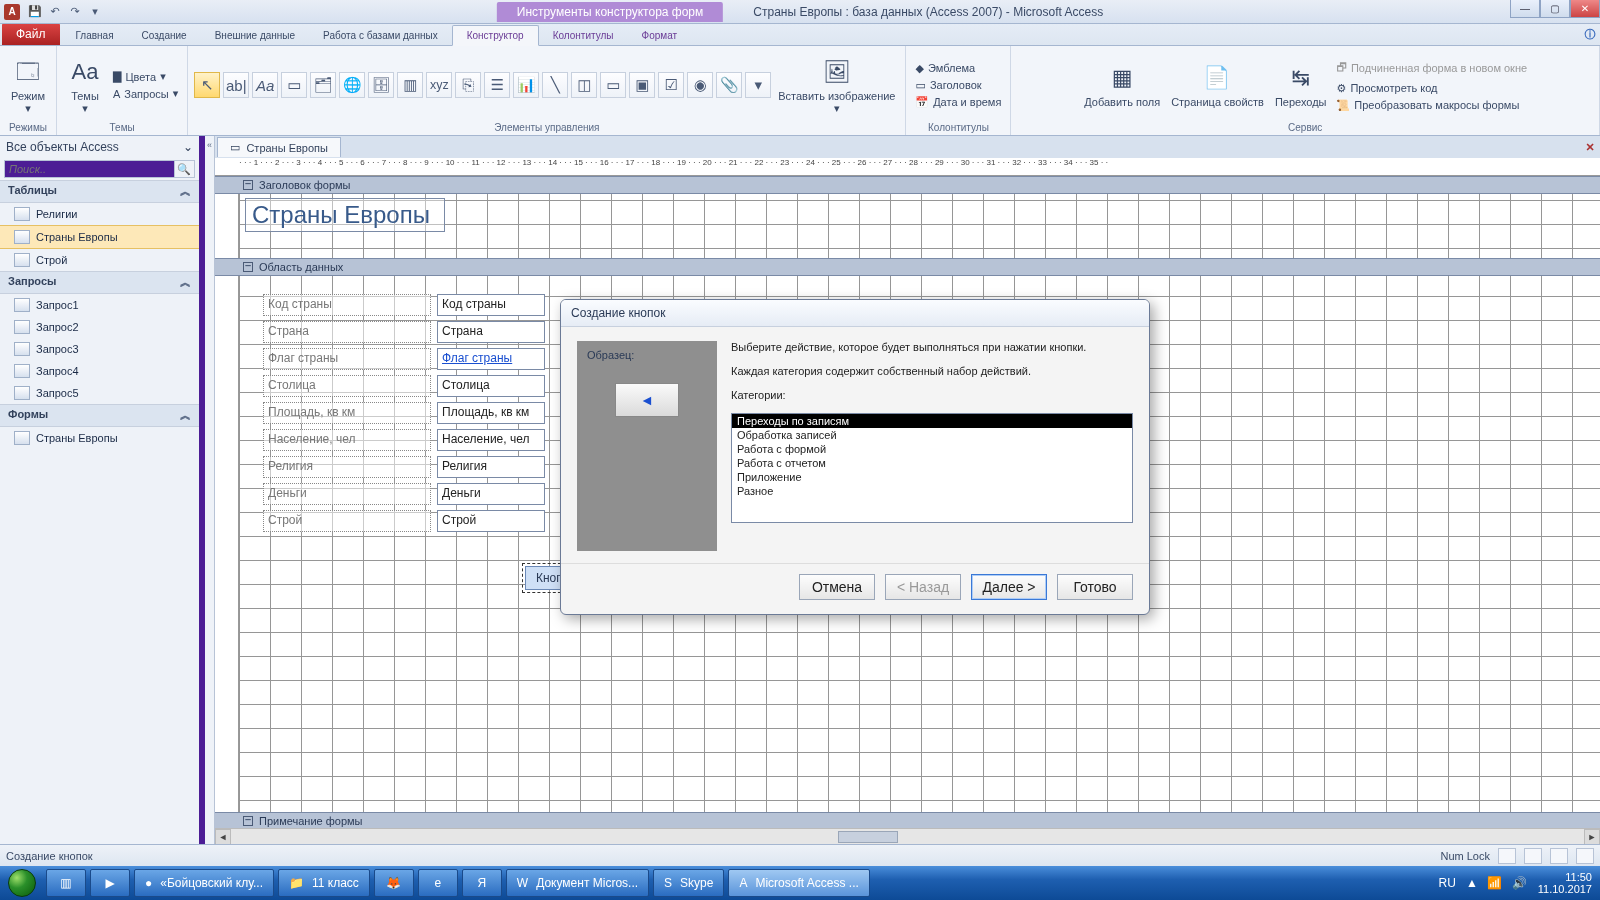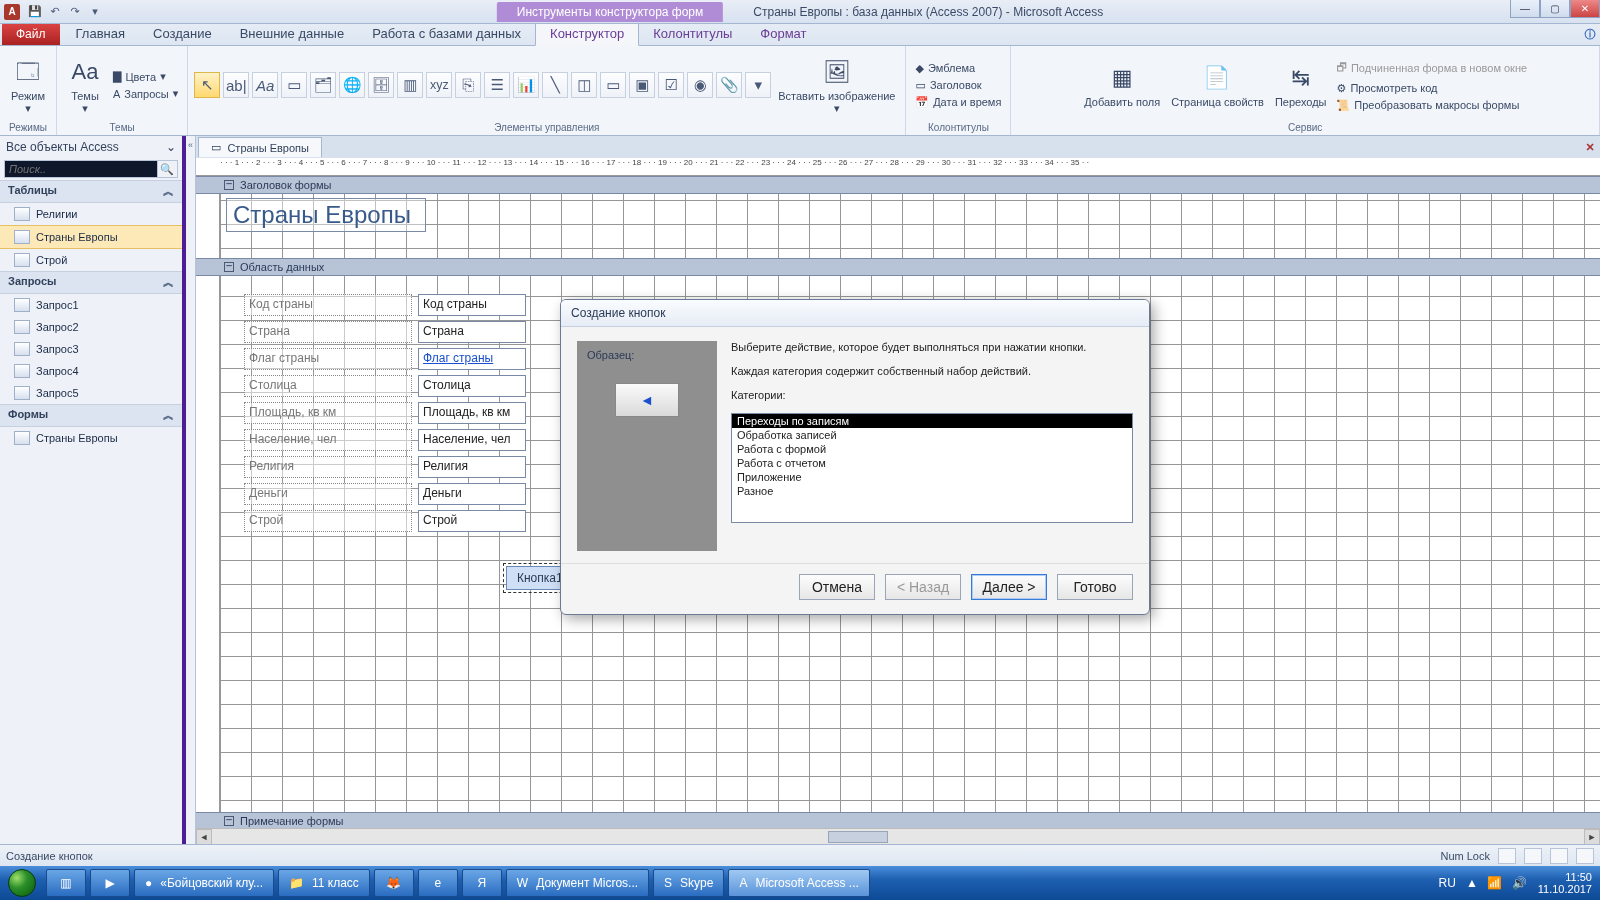--- a/index.html
+++ b/index.html
@@ -10,45 +10,45 @@
 .qat-btn{width:18px;height:18px;margin-right:2px;display:flex;align-items:center;justify-content:center;color:#4a5a76}
 .title-center{position:absolute;left:50%;transform:translateX(-50%);display:flex;align-items:center;gap:30px;white-space:nowrap}
 .contextual-tab{background:#b08bd6;color:#fff;padding:3px 20px;font-size:12px;border-radius:2px 2px 0 0}
 .doc-title{color:#3a4a66;font-size:12px}
 .win-controls{position:absolute;right:0;top:0;display:flex}
 .win-btn{width:30px;height:18px;border:1px solid #8ea3c4;border-top:none;background:linear-gradient(#e9f0fb,#d0dced);display:flex;align-items:center;justify-content:center;font-size:10px;color:#334}
 .win-btn.close{background:linear-gradient(#e88,#c44);color:#fff}
 
 .tabstrip{height:22px;background:linear-gradient(#e5ecf6,#dde6f1);display:flex;align-items:flex-end;padding-left:2px;border-bottom:1px solid #a5b6d0}
 .file-tab{background:linear-gradient(#d44,#a22);color:#fff;padding:4px 14px;font-size:12px;border-radius:2px 2px 0 0;margin-right:2px}
-.tab{padding:4px 14px;font-size:13px;color:#3a4a66;cursor:default}
+.tab{padding:4px 14px;font-size:10px;color:#3a4a66;cursor:default}
 .tab.context{color:#6a3c96}
 .tab.active{background:#f4f6fa;border:1px solid #a5b6d0;border-bottom:1px solid #f4f6fa;border-radius:2px 2px 0 0;margin-bottom:-1px}
 .tabstrip .spacer{flex:1}
 .helpbtn{width:20px;height:18px;color:#3a6bbd;font-weight:bold;text-align:center}
 
 .ribbon{height:90px;background:#f2f5fa;border-bottom:1px solid #a5b6d0;display:flex}
 .rgroup{border-right:1px solid #cfd8e6;padding:3px 6px 0 6px;display:flex;flex-direction:column;align-items:center;justify-content:space-between}
 .rgroup .label{font-size:10px;color:#5a6a86;padding:1px 0 2px}
 .rgroup .body{flex:1;display:flex;align-items:center;gap:3px}
 .bigbtn{display:flex;flex-direction:column;align-items:center;justify-content:center;padding:2px 4px;min-width:44px;color:#3a4a66;font-size:11px;text-align:center;line-height:1.1}
 .bigbtn .ic{width:32px;height:32px;margin-bottom:2px;display:flex;align-items:center;justify-content:center;font-size:22px}
 .smallrow{display:flex;flex-direction:column;gap:2px;color:#3a4a66}
 .smallrow .srow{display:flex;align-items:center;gap:4px;padding:1px 3px}
 .ctrlbox{width:26px;height:26px;border:1px solid #c7d0de;background:linear-gradient(#fdfdff,#eef2f8);display:flex;align-items:center;justify-content:center;font-size:15px;color:#4a5a76}
 .ctrlbox.sel{background:linear-gradient(#fff2c8,#ffd86f);border-color:#e0b84a}
 .gallery{display:flex;flex-wrap:nowrap;gap:2px;align-items:center}
 
 .workspace{display:flex;height:calc(900px - 24px - 22px - 90px - 22px - 34px);position:relative}
 
-.navpane{width:186px;background:#eef2f8;border-right:4px solid #4c1d95;display:flex;flex-direction:column}
+.navpane{width:205px;background:#eef2f8;border-right:6px solid #4c1d95;display:flex;flex-direction:column}
 .nav-hdr{display:flex;align-items:center;padding:4px 6px;color:#33425c;font-size:12px}
 .nav-hdr .dd{margin-left:auto;color:#33425c}
 .nav-search{margin:2px 4px;display:flex}
-.nav-search input{flex:1;font-size:11px;font-style:italic;color:#888;border:1px solid #b7c3d6;padding:2px 4px;background:#0f172a}
+.nav-search input{flex:1;font-size:11px;font-style:italic;color:#888;border:1px solid #b7c3d6;padding:2px 4px;background:#4c1d95}
 .nav-search .sbtn{width:20px;border:1px solid #b7c3d6;border-left:none;background:#eef2f8;display:flex;align-items:center;justify-content:center;color:#5a6a86}
 .nav-group-hdr{background:#dbe4f0;padding:3px 8px;font-weight:bold;color:#33425c;border-top:1px solid #c7d0de;border-bottom:1px solid #c7d0de;display:flex}
 .nav-group-hdr .chev{margin-left:auto;color:#5a6a86}
 .nav-item{padding:4px 8px 4px 14px;display:flex;align-items:center;gap:6px;color:#1a2a46}
 .nav-item.sel{background:#fde8b8;border:1px solid #e6c063;border-left:none;border-right:none}
 .nav-item .nic{width:16px;height:14px;background:linear-gradient(#fff,#d6e0ee);border:1px solid #9fb0c8}
 .nav-item .nic.q{background:linear-gradient(#fff,#d6e0ee)}
 .nav-collapse{width:10px;background:#eef2f8;border-right:1px solid #b7c3d6;display:flex;align-items:flex-start;justify-content:center;color:#5a6a86;padding-top:4px;font-size:9px}
 
 .surface{flex:1;background:#b8b8b8;display:flex;flex-direction:column;position:relative;overflow:hidden}

